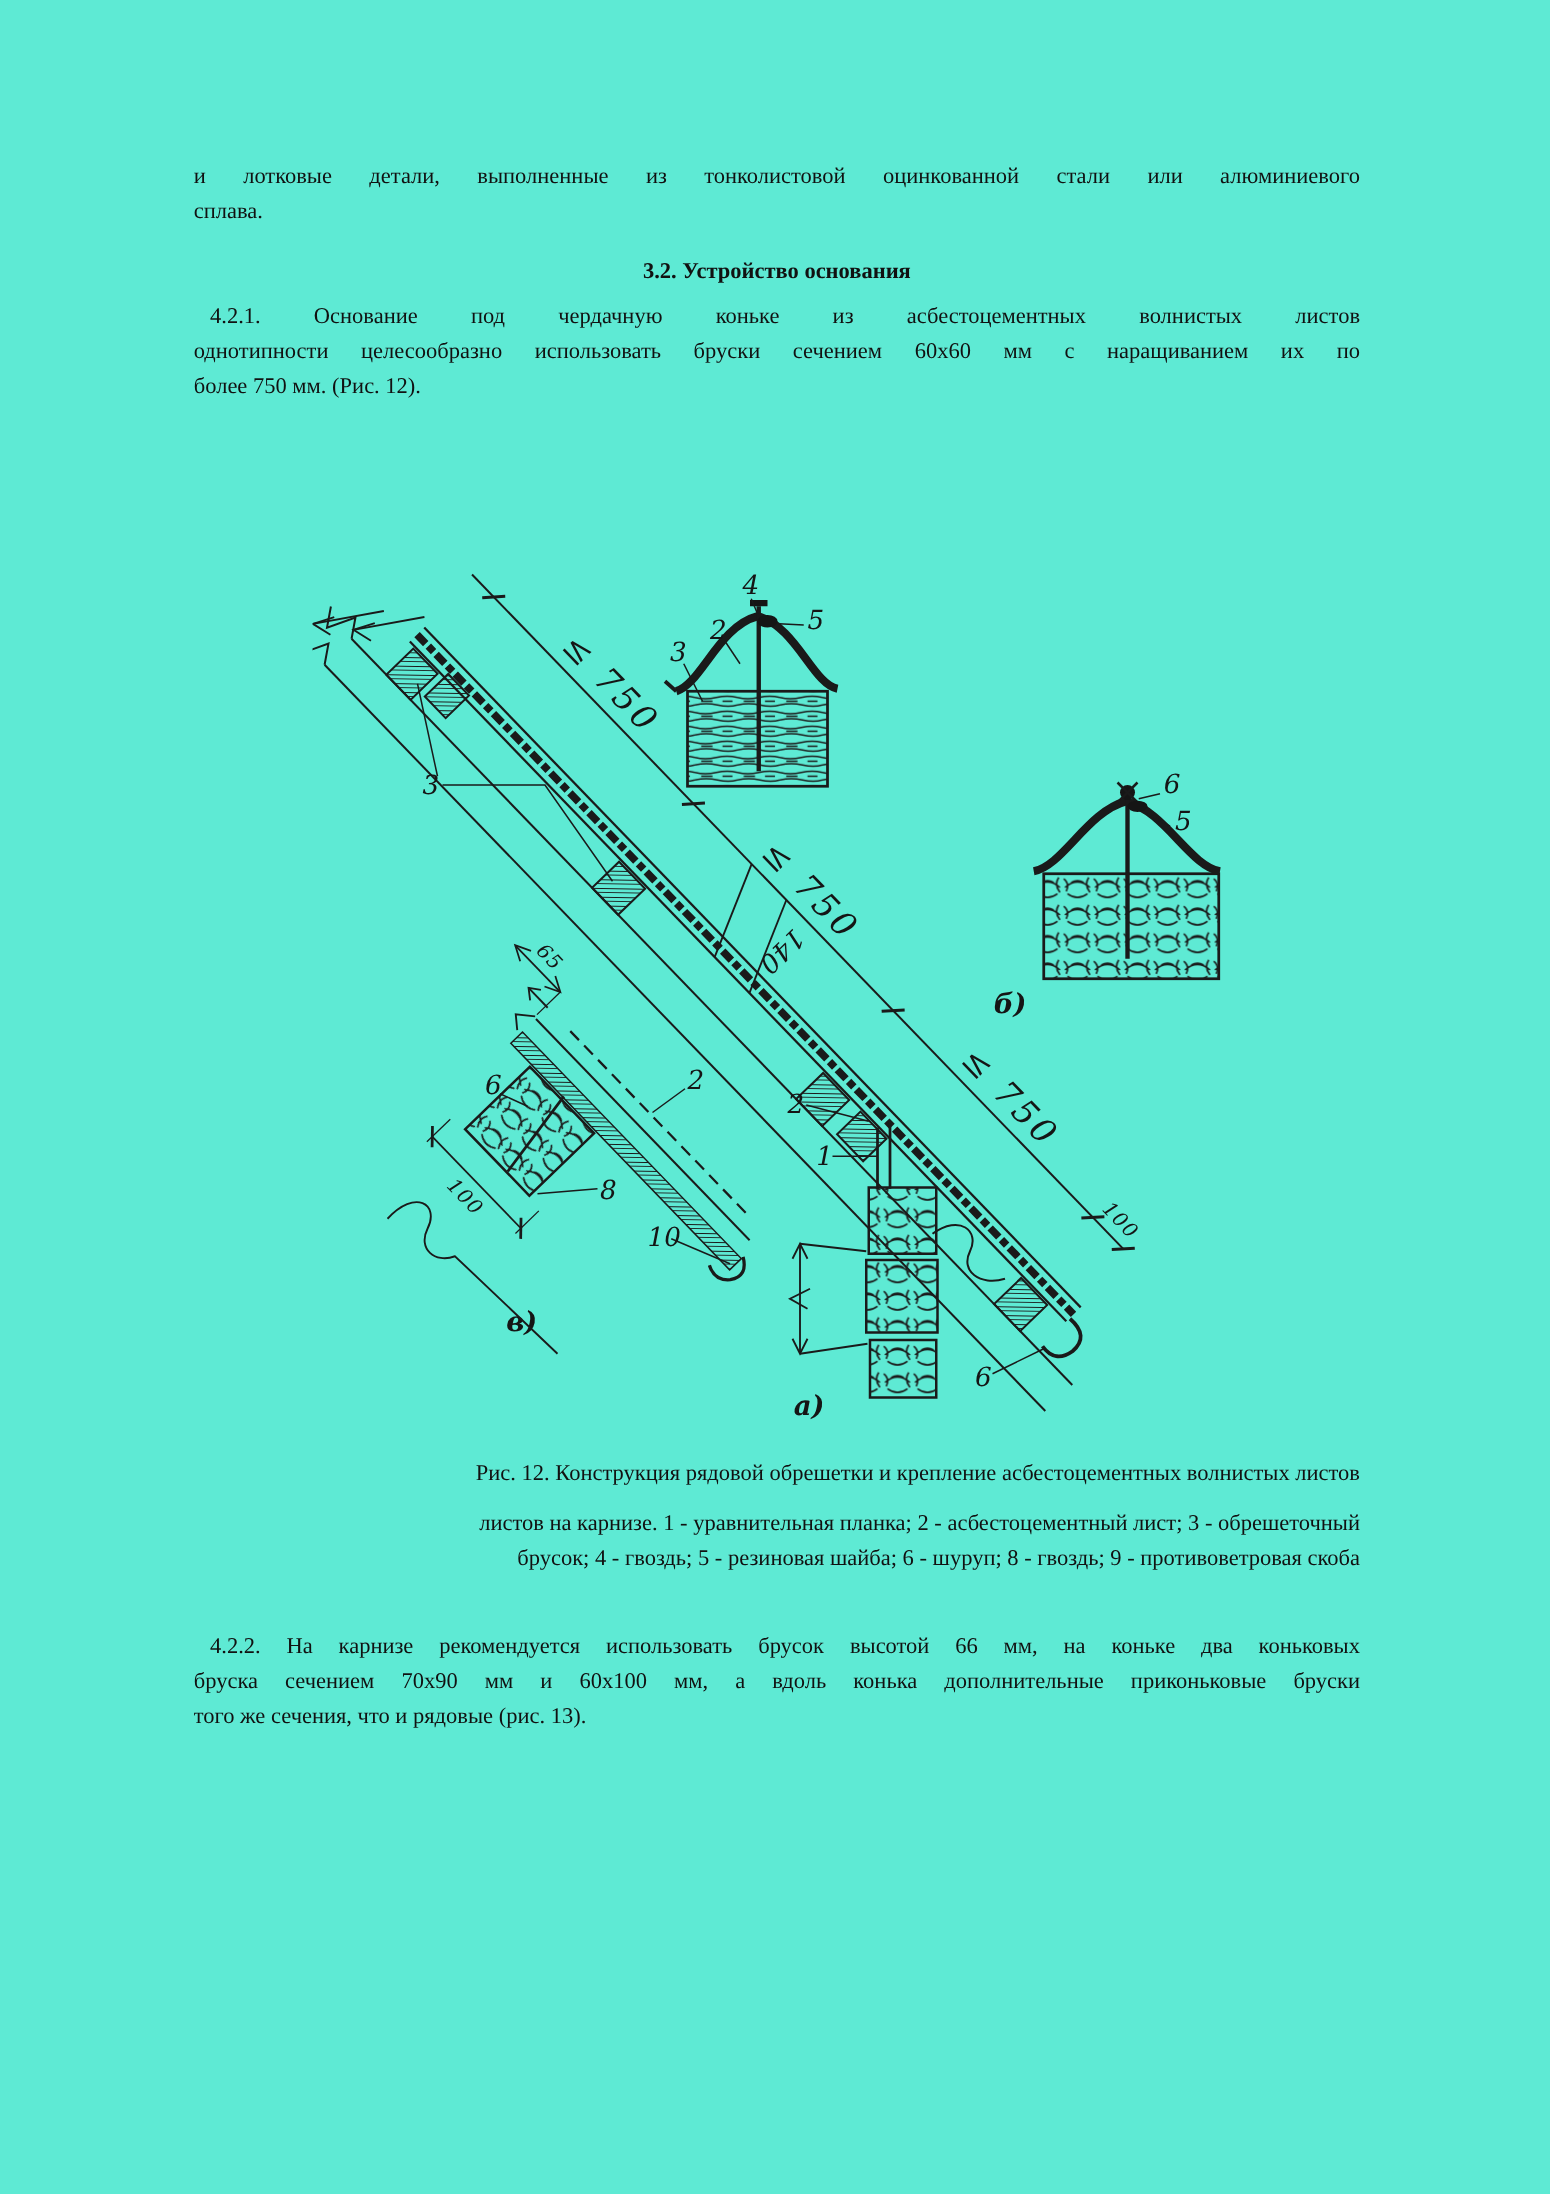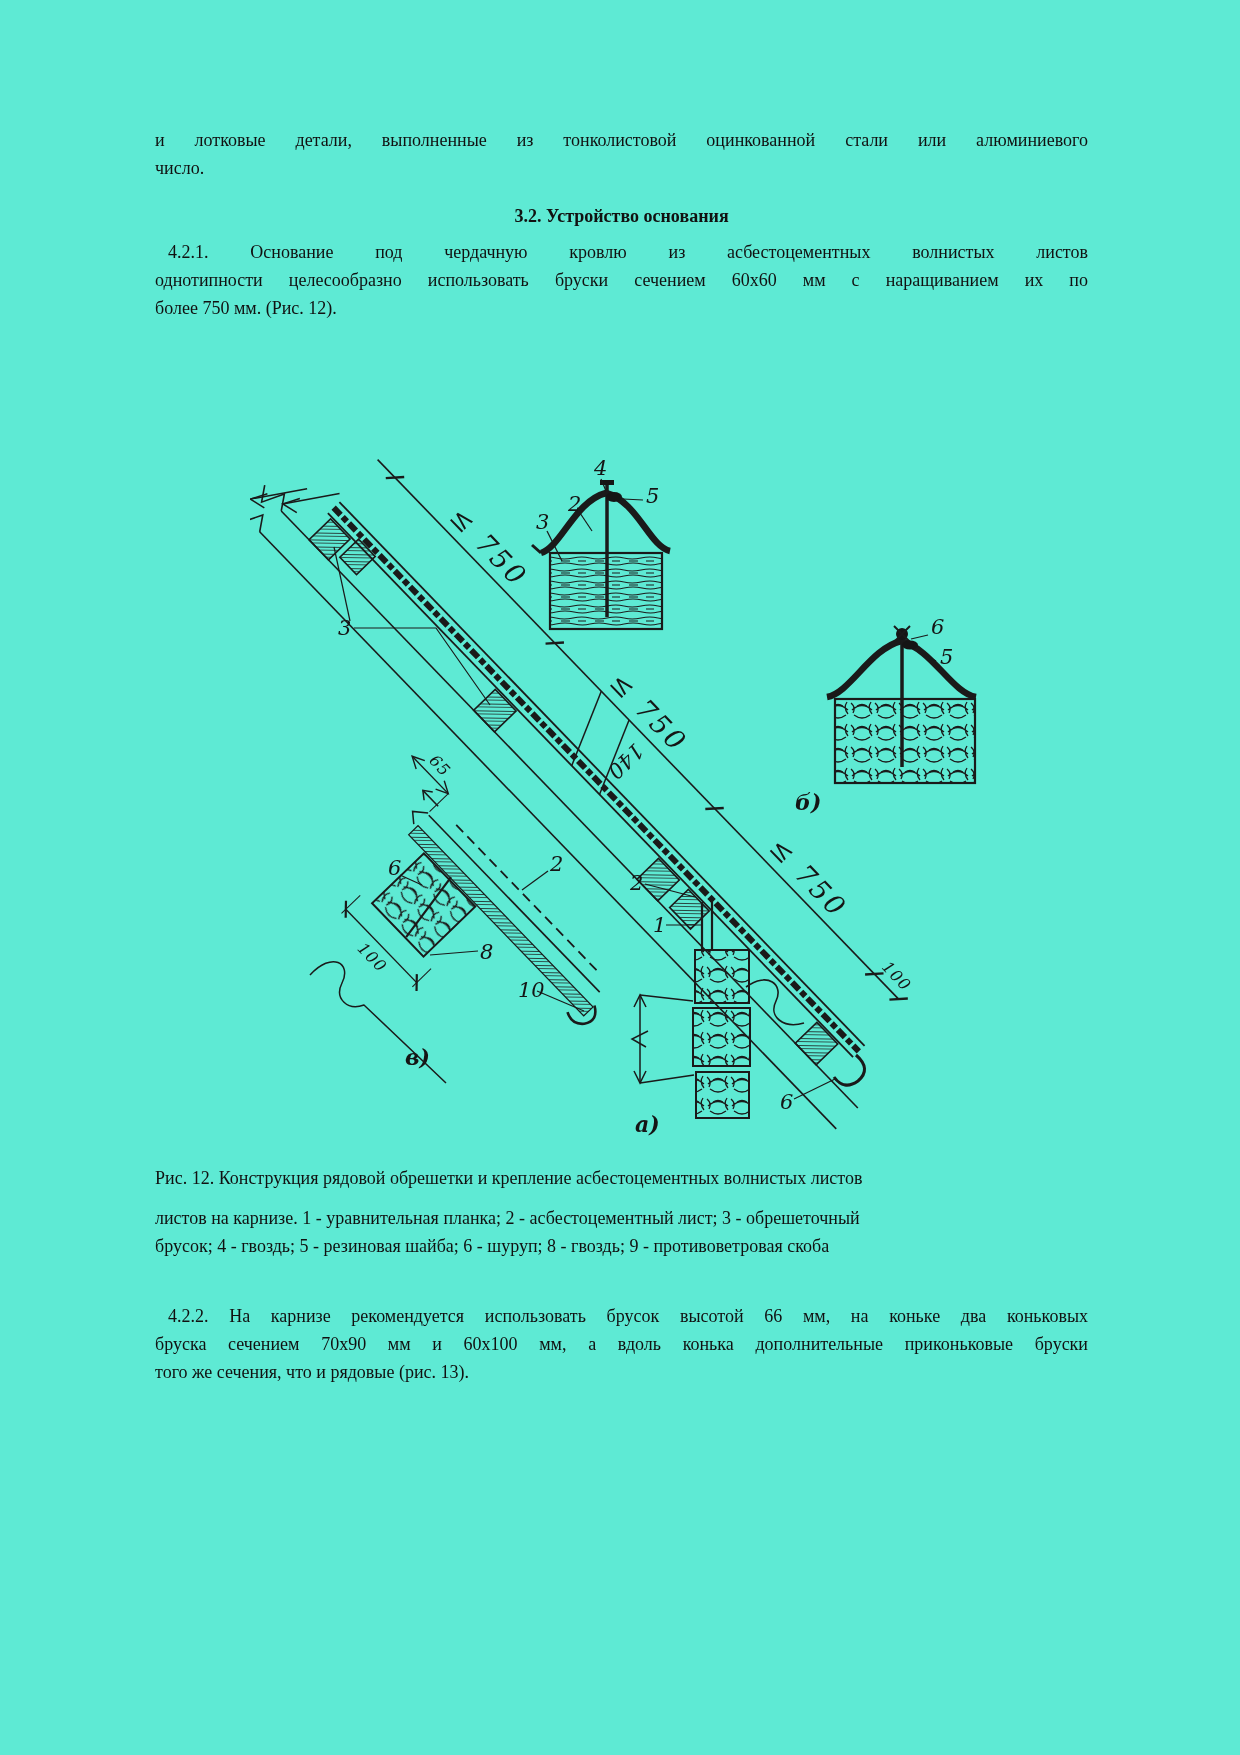--- a/index.html
+++ b/index.html
@@ -9,43 +9,43 @@
     background:#5eead4;
     font-family:"Liberation Serif","DejaVu Serif",serif;
     color:#111111;
     overflow:hidden;
   }
   .col{position:absolute;left:155px;width:933px;font-size:18px;line-height:28px;}
   .jline{text-align:justify;text-align-last:justify;}
   .jline.last{text-align-last:left;}
   .indent{text-indent:13px;}
   .heading{position:absolute;left:155px;width:933px;text-align:center;font-weight:bold;font-size:18px;}
-  .center{text-align:left;}
+  .center{text-align:right;}
   .fig{position:absolute;left:250px;top:435px;width:760px;height:705px;}
   .fig svg{display:block;width:100%;height:100%;}
   svg text{fill:#151515;font-family:"DejaVu Serif",serif;font-style:italic;}
   .dimtxt{font-size:27px;letter-spacing:3px;}
   .numtxt{font-size:21px;}
   .smalltxt{font-size:16px;letter-spacing:1px;}
   .viewtxt{font-size:22px;font-weight:bold;}
 </style>
 </head>
 <body>
 
 <div class="page">
 
   <div class="col" style="top:126px">
     <div class="jline">и лотковые детали, выполненные из тонколистовой оцинкованной стали или алюминиевого</div>
-    <div class="jline last">число.</div>
+    <div class="jline last">сплава.</div>
   </div>
 
   <div class="heading" style="top:206px">3.2. Устройство основания</div>
 
   <div class="col" style="top:238px">
-    <div class="jline indent">4.2.1. Основание под чердачную кровлю из асбестоцементных волнистых листов</div>
+    <div class="jline indent">4.2.1. Основание под чердачную коньке из асбестоцементных волнистых листов</div>
     <div class="jline">однотипности целесообразно использовать бруски сечением 60х60 мм с наращиванием их по</div>
     <div class="jline last">более 750 мм. (Рис. 12).</div>
   </div>
 
   <div class="fig">
   <svg viewBox="0 0 760 705">
     <defs>
       <pattern id="ph" width="7" height="7" patternUnits="userSpaceOnUse" patternTransform="rotate(45)">
         <line x1="0" y1="0" x2="0" y2="7" stroke="#1a1a1a" stroke-width="1.6"></line>
         <line x1="3.5" y1="0" x2="3.5" y2="7" stroke="#1a1a1a" stroke-width="0.7"></line>

